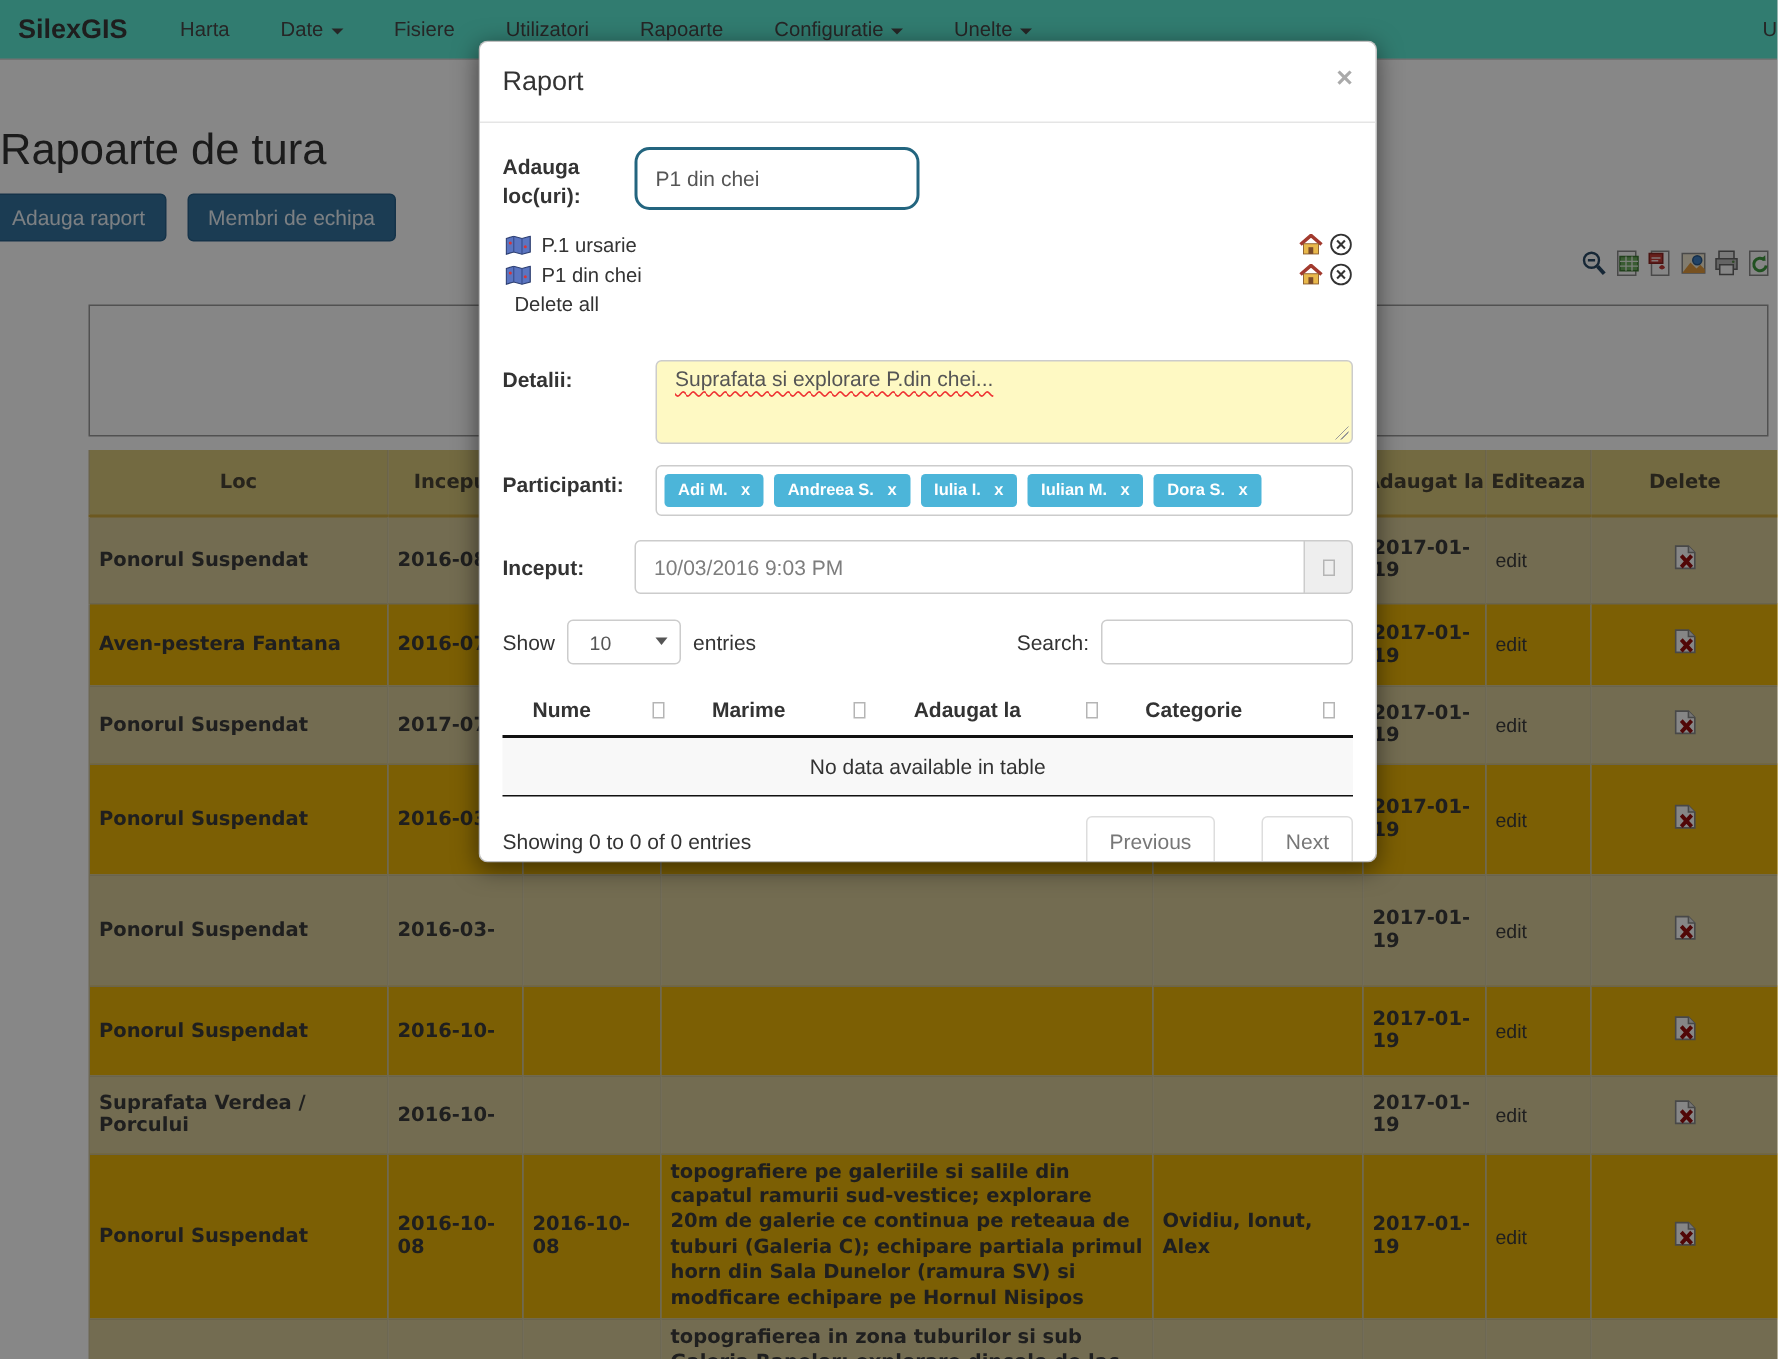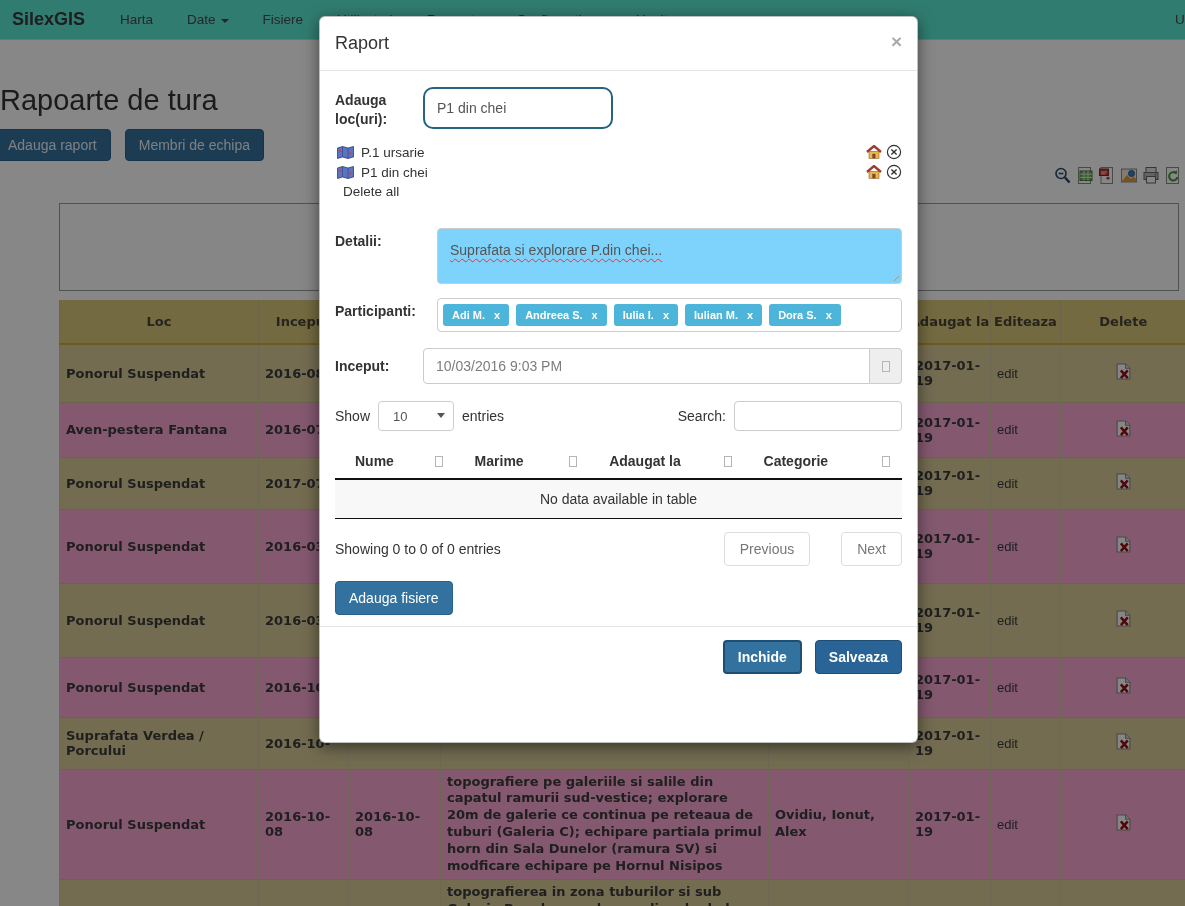--- a/index.html
+++ b/index.html
@@ -20,51 +20,51 @@
 
   .toolbar-icons { position:absolute; right:3px; top:166px; display:flex; gap:4px; align-items:center; }
   .toolbar-icons svg { display:block; }
 
   .panel-box { position:absolute; left:59px; top:203px; width:1120px; height:88px; border:1px solid #9a9a9a; background:#fdfdfd; }
 
   table.bg { position:absolute; left:59px; top:300px; width:1126px; border-collapse:collapse; table-layout:fixed; font-family:"DejaVu Sans",sans-serif; }
   table.bg th { background:#d9c87c; border-bottom:2px solid #cfa83d; font-size:13px; font-weight:bold; color:#4a4436; height:44px; text-align:center; border-left:1px solid #cbbd8d; }
   table.bg td { border-top:1px solid #c9bd92; border-left:1px solid #cfc49e; vertical-align:middle; font-size:13px; color:#3b3b3b; padding:4px 6px; }
   table.bg tr.odd td { background:#d9cc99; }
-  table.bg tr.even td { background:#f9a8d4; }
+  table.bg tr.even td { background:#eab308; }
   td.c-loc { font-weight:bold; padding-left:9px; }
   td.c-date { font-weight:bold; padding-left:4px; }
   td.c-desc { font-weight:bold; font-size:12.5px; line-height:1.3; color:#453f32; padding:4px 8px; }
   td.c-part { font-weight:bold; font-size:12.5px; line-height:1.3; color:#453f32; }
   td.c-added { font-weight:bold; padding-left:2px; }
   td.c-edit { color:#6e6e6e; font-family:"Liberation Sans",sans-serif; font-size:14px; padding-left:12px; }
   td.c-del { text-align:center; }
 
   
   .backdrop { position:absolute; inset:0; background:rgba(0,0,0,0.47); z-index:5; }
-  .modal { position:absolute; left:319px; top:16px; width:599px; height:727px; background:#fff; border:1px solid rgba(0,0,0,.25); border-radius:6px; box-shadow:0 4px 16px rgba(0,0,0,.5); z-index:10; overflow:hidden; }
+  .modal { position:absolute; left:319px; top:27px; width:599px; height:548px; background:#fff; border:1px solid rgba(0,0,0,.25); border-radius:6px; box-shadow:0 4px 16px rgba(0,0,0,.5); z-index:10; overflow:hidden; }
   .modal-header { padding:16px 15px; border-bottom:1px solid #e5e5e5; position:relative; }
   .modal-title { font-size:18px; color:#333; }
   .modal-close { position:absolute; right:15px; top:14px; font-size:19px; color:#aaa; font-weight:bold; cursor:pointer; }
   .modal-body { padding:16px 15px 0 15px; }
 
   .frow { display:flex; align-items:flex-start; }
   .flabel { width:88px; flex:none; font-size:14px; font-weight:bold; color:#333; padding-top:4px; line-height:1.35; }
   .flabel-w { width:102px; }
   .loc-input { width:190px; height:42px; border:2px solid #23657f; border-radius:10px; padding:0 12px; font-size:14px; color:#555; font-family:"Liberation Sans",sans-serif; outline:none; }
 
   .loc-list { margin:13px 0 0 2px; }
   .loc-row { display:flex; align-items:center; height:20px; }
   .loc-row svg { flex:none; }
   .loc-name { font-size:13.5px; color:#333; margin-left:7px; }
   .loc-right { margin-left:auto; display:flex; align-items:center; gap:4px; }
   .delete-all { font-size:13.5px; color:#333; margin:2px 0 0 6px; cursor:pointer; display:inline-block; }
 
   .detalii-row { margin-top:28px; }
-  .fake-textarea { flex:1; height:56px; border:1px solid #ccc; border-radius:4px; padding:13px 12px; font-size:14px; color:#555; position:relative; background:#7dd3fc; }
+  .fake-textarea { flex:1; height:56px; border:1px solid #ccc; border-radius:4px; padding:3px 12px; font-size:14px; color:#555; position:relative; background:#fef9c3; }
   .fake-textarea .txt { text-decoration:underline wavy #e33; text-decoration-thickness:1px; text-underline-offset:3px; }
   .resize-grip { position:absolute; right:2px; bottom:2px; width:9px; height:9px; background:
      linear-gradient(135deg, transparent 0 50%, #999 50% 55%, transparent 55% 70%, #999 70% 75%, transparent 75%); }
 
   .part-row { margin-top:14px; }
   .tag-box { flex:1; border:1px solid #ccc; border-radius:4px; padding:5px; display:flex; gap:7px; flex-wrap:wrap;text-align:right; }
   .tag { background:#4cb5d9; color:#fff; font-size:11px; font-weight:bold; border-radius:3px; padding:5px 9px; display:flex; align-items:center; }
   .tag .rm { margin-left:9px; cursor:pointer; }
 
   .date-row { margin-top:16px; align-items:center; }

